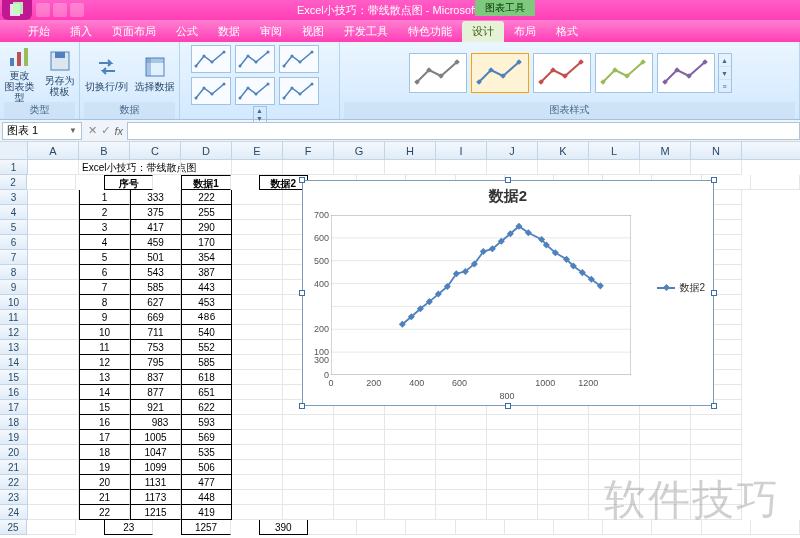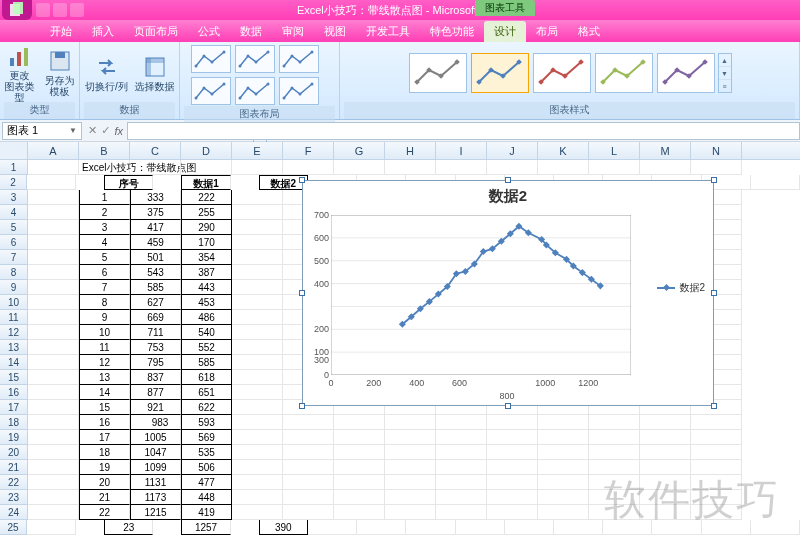--- a/index.html
+++ b/index.html
@@ -7,21 +7,21 @@
 
 
 .titlebar { height: 20px; background: linear-gradient(#ff5ec7,#ff3eb5); display: flex; align-items: center; color: #fff; font-size: 11px; }
 .titlebar .office-btn { width: 30px; height: 20px; background: #c01890; border-radius: 0 0 6px 6px; margin: 0 2px; display:flex; align-items:center; justify-content:center; }
 .titlebar .qat { display: flex; gap: 3px; margin-left: 2px; }
 .titlebar .qat span { width: 14px; height: 14px; background: rgba(255,255,255,0.25); border-radius: 2px; display:inline-block; }
 .titlebar .caption { flex: 1; text-align: center; padding-right: 80px; }
 .titlebar .context-tab { position:absolute; left:475px; top:0; background:#7fc97f; color:#003300; padding:1px 10px; font-size:10px; height:16px; border-radius: 2px 2px 0 0; }
 
 
-.tabs { height: 22px; background: linear-gradient(#ff7fd1,#ff3eb5); display: flex; align-items: flex-end; padding-left: 40px; font-size: 11px; color: #fff; }
+.tabs { height: 22px; background: linear-gradient(#ff7fd1,#ff3eb5); display: flex; align-items: flex-end; padding-left: 18px; font-size: 11px; color: #fff; }
 .tabs .tab { padding: 3px 10px; cursor: pointer; }
 .tabs .tab.active { background: #e6f2d8; color: #3a5f0b; border-radius: 3px 3px 0 0; }
 
 
 .ribbon { height: 78px; background: linear-gradient(#eaf5ff,#d3e9ff); border-bottom: 1px solid #9ec3e6; display: flex; }
 .group { border-right: 1px solid #b7d4ef; display: flex; flex-direction: column; justify-content: space-between; align-items: center; padding: 2px 4px 0 4px; }
 .group-body { flex:1; display:flex; align-items:center; gap:2px; }
 .group-label { font-size: 10px; color:#4a6a8a; text-align:center; padding:1px 0 2px 0; width:100%; background: rgba(200,220,240,0.5); }
 .bigbtn { display:flex; flex-direction:column; align-items:center; justify-content:center; width:38px; height:56px; font-size:10px; color:#2a4a6a; cursor:pointer; text-align:center; line-height:1.1; }
 .bigbtn .ic { width:24px; height:24px; margin-bottom:2px; display:flex; align-items:center; justify-content:center; }
@@ -209,21 +209,20 @@
         <div class="layout-thumb">
           <svg>
             <polyline points="2,18 10,8 18,14 30,4" stroke="#4f81bd" stroke-width="1.5" fill="none"></polyline>
             <circle cx="2" cy="18" r="1.5" fill="#4f81bd"></circle>
             <circle cx="10" cy="8" r="1.5" fill="#4f81bd"></circle>
             <circle cx="18" cy="14" r="1.5" fill="#4f81bd"></circle>
             <circle cx="30" cy="4" r="1.5" fill="#4f81bd"></circle>
           </svg>
         </div>
       </div>
-    <div class="group-label">图表布局</div>
   <div class="scroller">
         <div>▲</div>
         <div>▼</div>
         <div>≡</div>
       </div>
     </div>
 
   <div class="group" style="flex:1">
     <div class="group-body" id="style-thumbs">
         <div class="style-thumb">
@@ -483,21 +482,21 @@
         <div class="cell"></div>
         <div class="cell"></div>
         <div class="cell"></div>
         <div class="cell"></div>
       </div>
       <div class="row">
         <div class="rowhdr">11</div>
         <div class="cell"></div>
         <div class="cell num tbl-border-left" style="border-bottom: 1px solid rgb(0, 0, 0);">9</div>
         <div class="cell num" style="border-left: 1px solid rgb(0, 0, 0); border-bottom: 1px solid rgb(0, 0, 0);">669</div>
-        <div class="cell num tbl-border-right" style="border-left: 1px solid rgb(0, 0, 0); border-bottom: 1px solid rgb(0, 0, 0);">486</div>
+        <div class="cell num tbl-border-right" style="border-left: 1px solid rgb(0, 0, 0); border-bottom: 1px solid rgb(0, 0, 0); font-family: Liberation Mono, monospace;">486</div>
         <div class="cell"></div>
         <div class="cell"></div>
         <div class="cell"></div>
         <div class="cell"></div>
         <div class="cell"></div>
         <div class="cell"></div>
         <div class="cell"></div>
         <div class="cell"></div>
         <div class="cell"></div>
         <div class="cell"></div>

